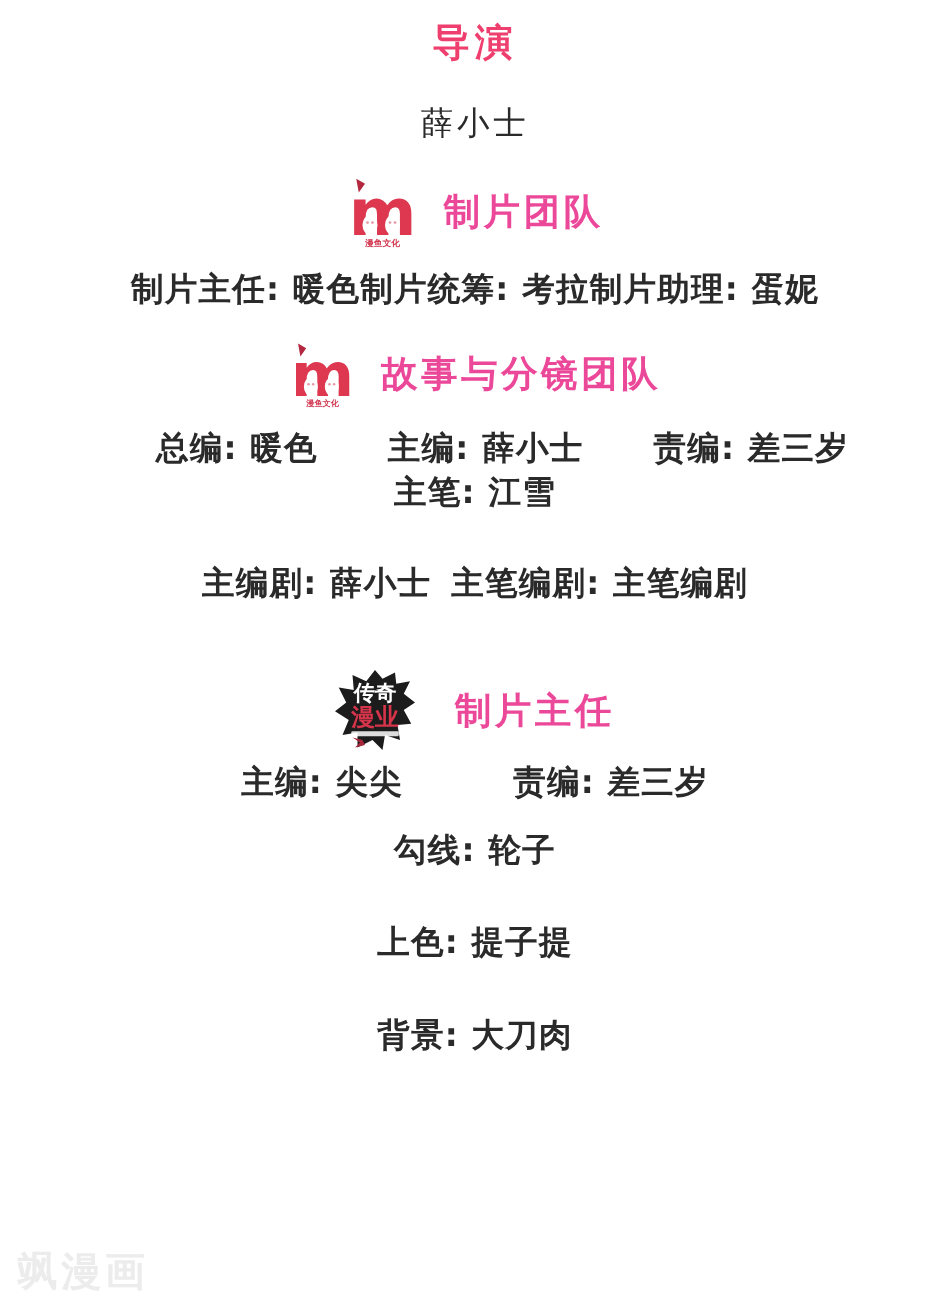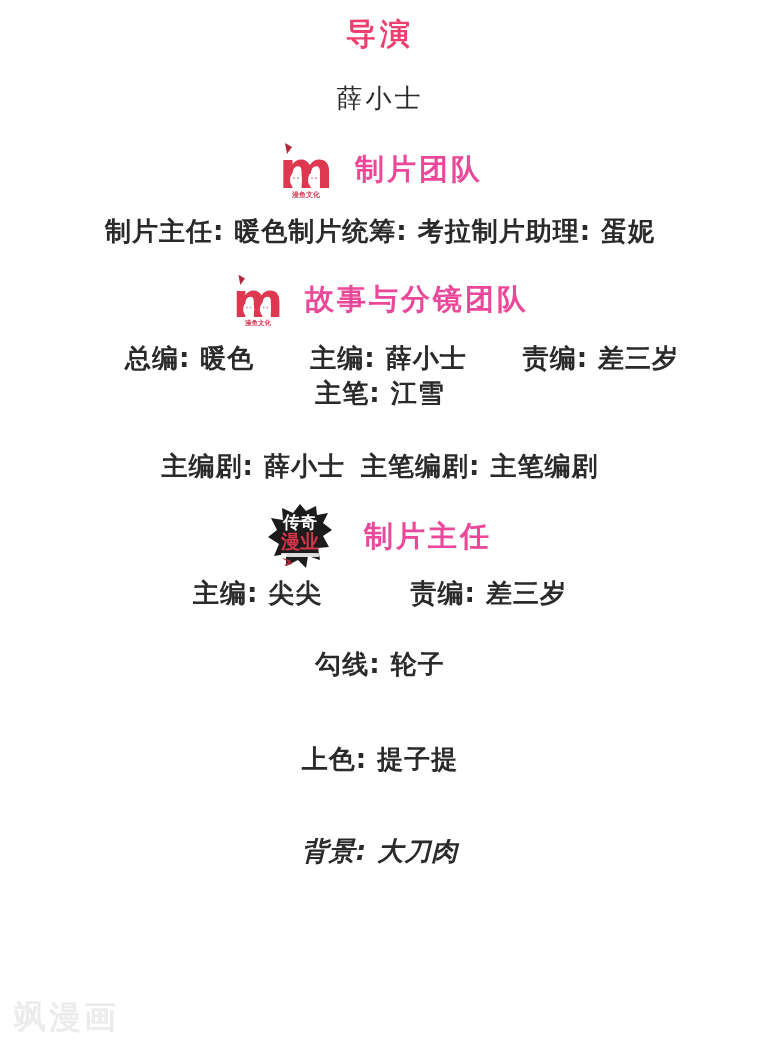--- a/index.html
+++ b/index.html
@@ -34,25 +34,25 @@
   }
   .credit{white-space:nowrap;}
   .credit .lab{margin-right:10px;}
   
   .sec1-head{margin-top:26px;}
   .row-prod{margin-top:16px;}
   .sec2-head{margin-top:24px;}
   .row-editors{margin-top:14px;gap:56px;margin-left:44px;}
   .row-zhubi{text-align:center;}
   .row-bianju{margin-top:38px;gap:16px;}
-  .sec3-head{margin-top:20px;gap:32px;}
+  .sec3-head{margin-top:52px;gap:32px;}
   .row-tech{margin-top:6px;gap:88px;justify-content:space-between;}
-  .row-gouxian{margin-top:36px;}
-  .row-shangse{margin-top:60px;}
-  .row-beijing{margin-top:57px;font-style:italic;}
+  .row-gouxian{margin-top:20px;}
+  .row-shangse{margin-top:38px;}
+  .row-beijing{margin-top:40px;}
   .watermark{
     position:absolute;left:14px;top:996px;
     font-size:32px;font-weight:700;letter-spacing:3px;
     color:#ececec;user-select:none;
   }
   svg text{font-family:"DejaVu Sans","Liberation Sans",sans-serif;}
 </style>
 </head>
 <body>
 

